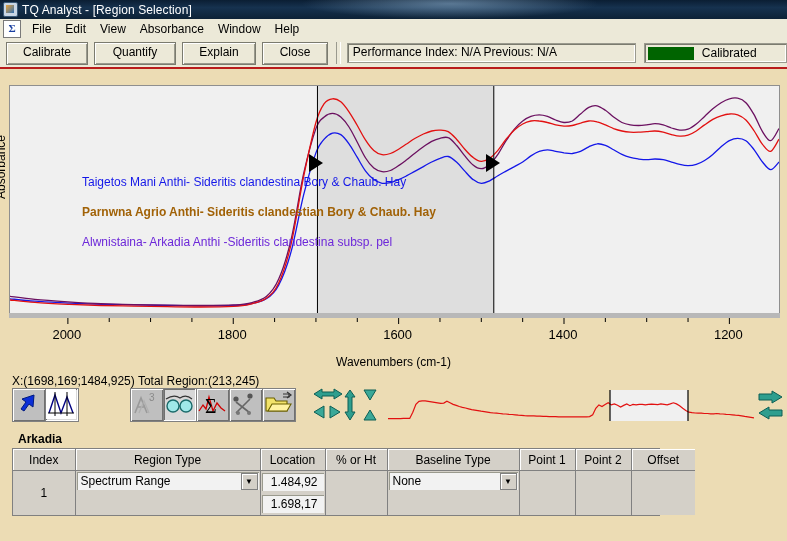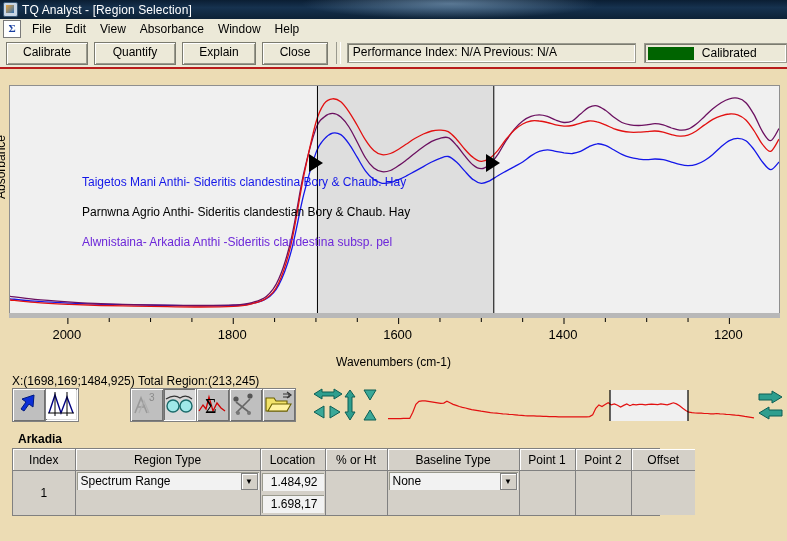--- a/index.html
+++ b/index.html
@@ -103,21 +103,21 @@
     text-align:right;width:34px;
   }
   .xtick{position:absolute;font-size:13px;color:#000;text-align:center;width:50px;}
   .xlabel{
     position:absolute;left:0;width:787px;top:286px;text-align:center;
     font-size:12px;color:#000;
   }
   .legend{position:absolute;left:82px;top:92px;pointer-events:none;}
   .legend div{font-size:12px;line-height:18px;white-space:nowrap;margin-top:12px;}
   .lg1{color:#1417e8;}
-  .lg2{color:#000000;}
+  .lg2{color:#a16207;font-weight:bold;}
   .lg3{color:#6d28d9;}
   .marker{
     position:absolute;top:85px;width:0;height:0;
     border-top:9px solid transparent;border-bottom:9px solid transparent;
     border-left:14px solid #000;
   }
   .statusline{
     position:absolute;left:12px;top:374px;font-size:12px;color:#000;white-space:nowrap;
   }
 

